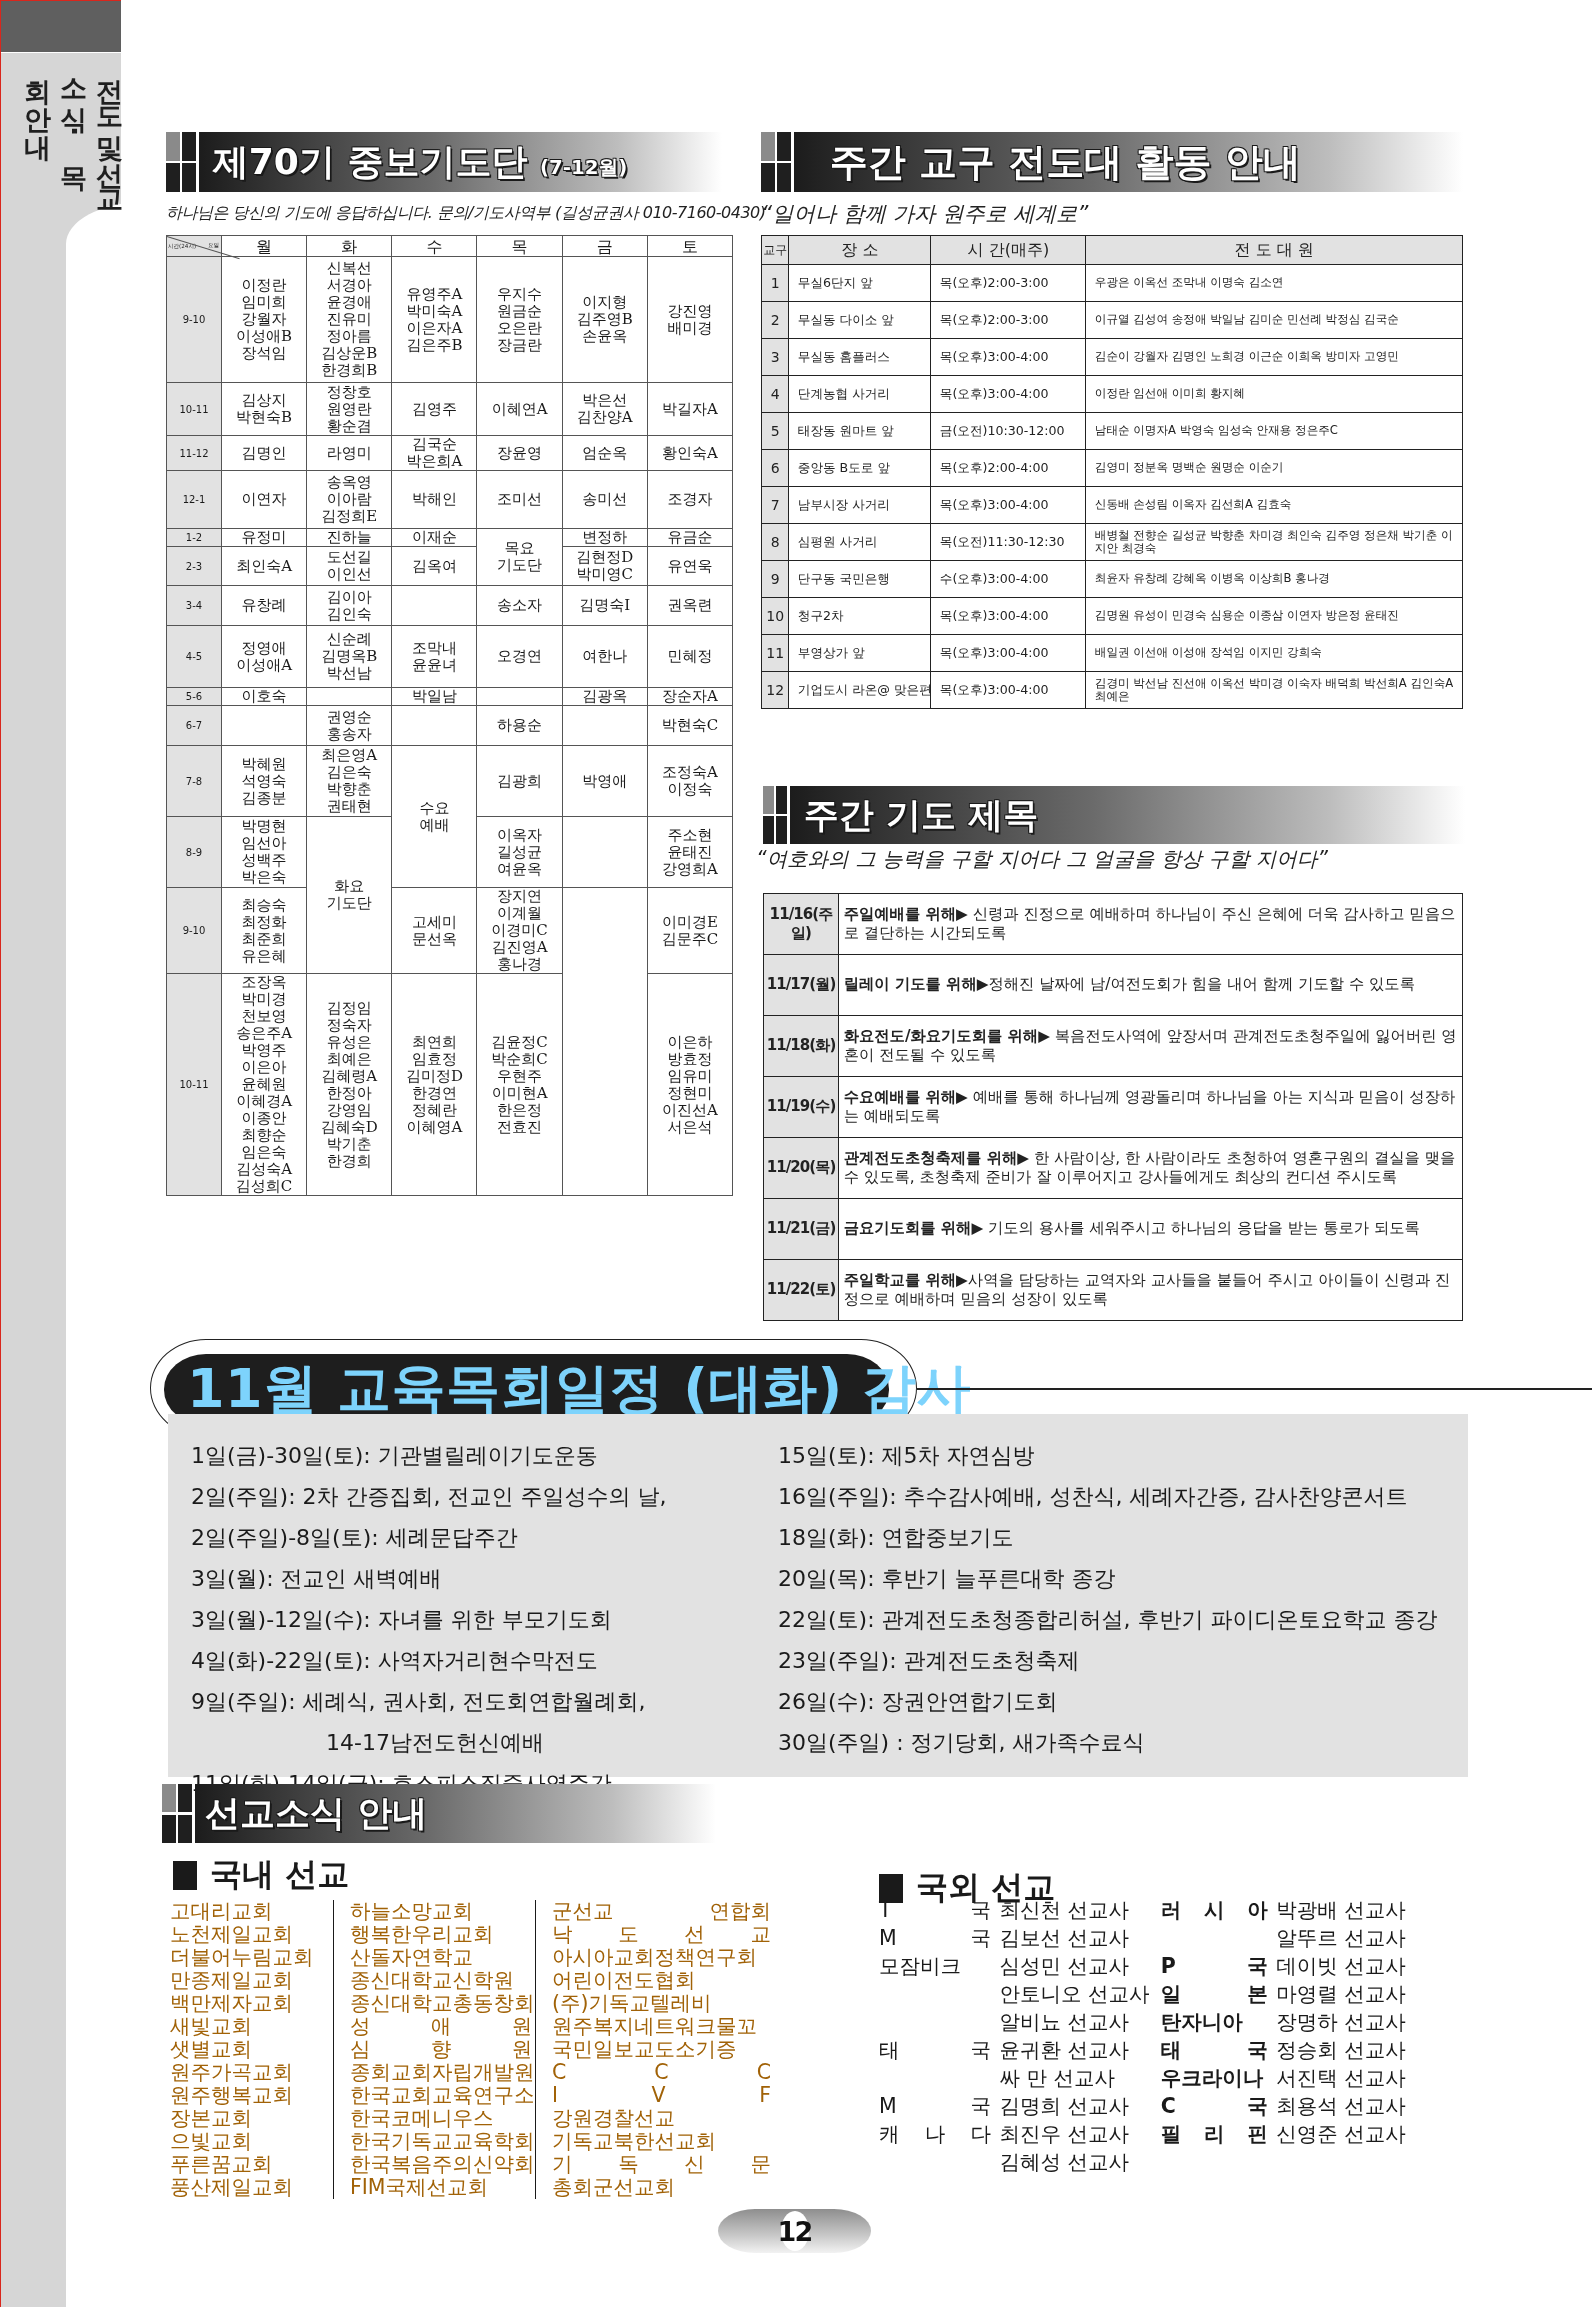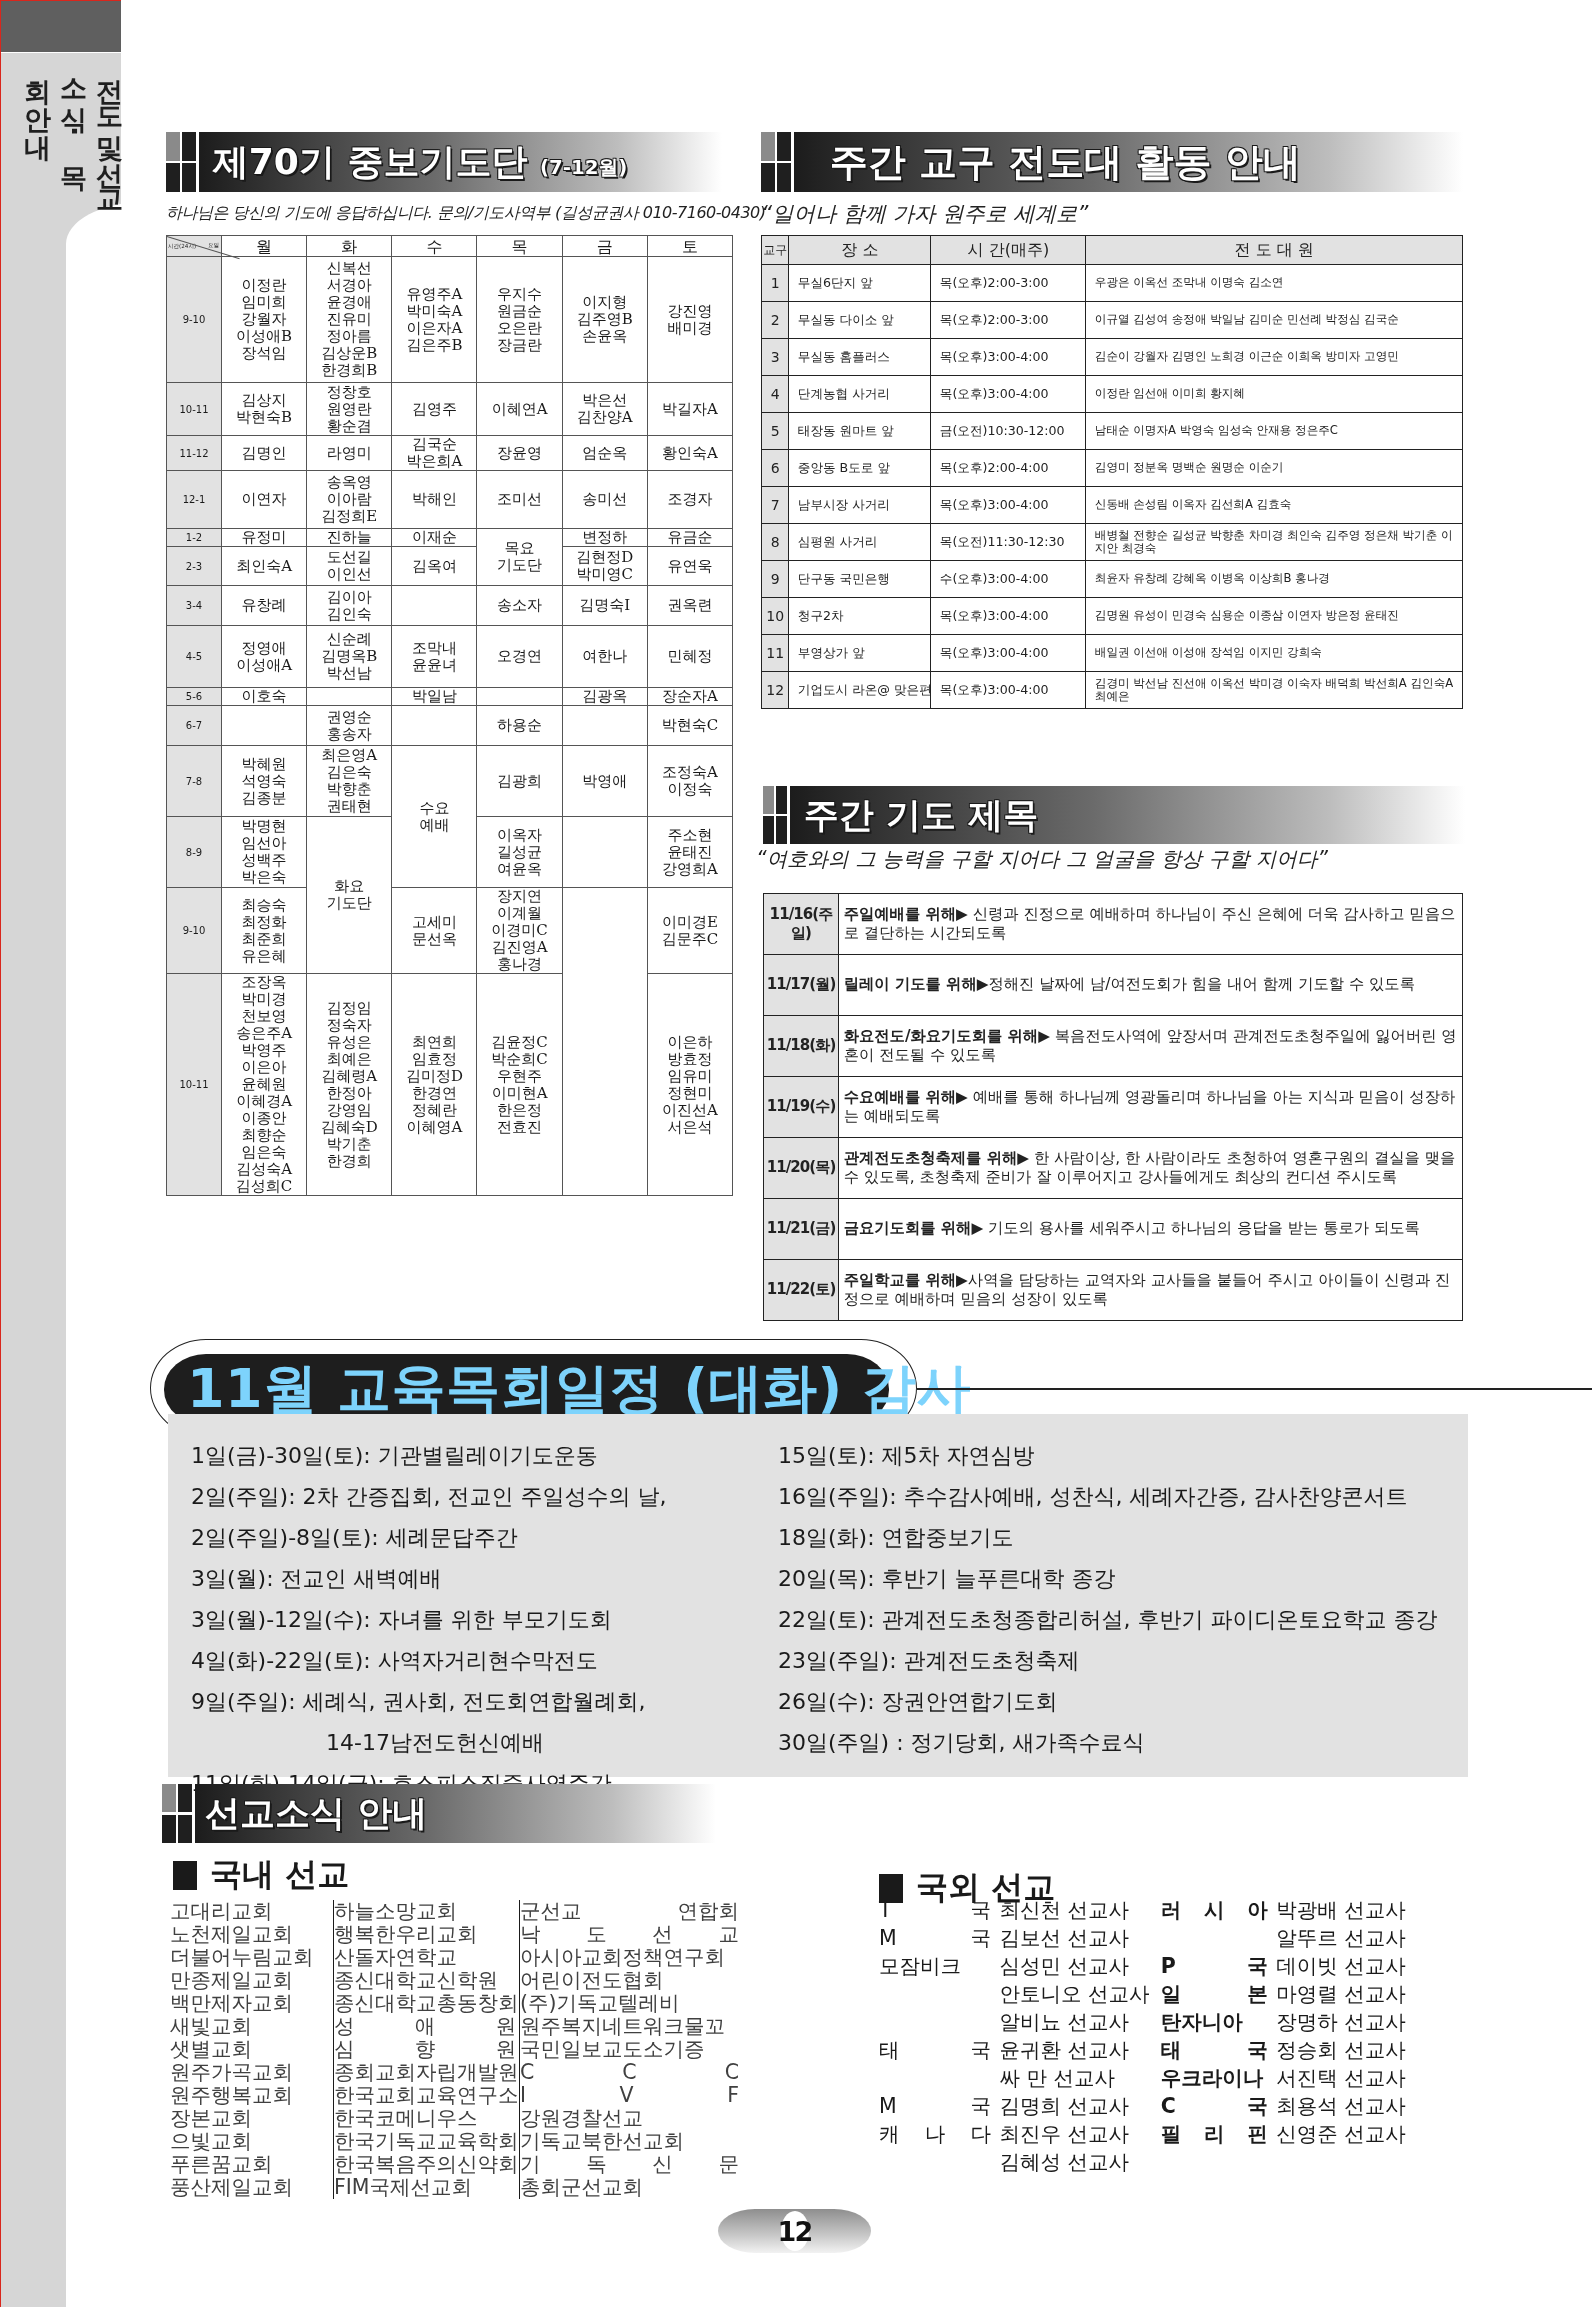--- a/index.html
+++ b/index.html
@@ -59,21 +59,21 @@
   .nov-banner-inner span { font-family: "DejaVu Sans", sans-serif; font-weight: bold; font-size: 54px; color: #7dd3fc; letter-spacing: 0.5px; white-space: nowrap; }
   .nov-line { position: absolute; left: 917px; top: 1388px; width: 676px; height: 1.9px; background: #222; }
   .nov-box { position: absolute; left: 168px; top: 1414px; width: 1300px; height: 363px; background: #e2e2e2; }
   .nov-col { position: absolute; top: 1435px; font-family: "DejaVu Sans", sans-serif; font-size: 22px; line-height: 41px; color: #1a1a1a; white-space: nowrap; }
   .nov-col .it { display: block; }
   .nov-col .indent { padding-left: 135px; }
 
   
   .mis-head { position: absolute; font-family: "DejaVu Sans", sans-serif; font-weight: bold; font-size: 32px; color: #1a1a1a; white-space: nowrap; display: flex; align-items: center; }
   .mis-head .sq { display: inline-block; width: 24px; height: 29px; background: #1a1a1a; margin-right: 13px; }
-  .dom-grid { position: absolute; left: 170px; top: 1900px; display: grid; grid-template-columns: 164px 186px 219px; column-gap: 0; font-family: "DejaVu Sans", sans-serif; font-size: 20.5px; line-height: 23px; color: #404040; }
+  .dom-grid { position: absolute; left: 170px; top: 1900px; display: grid; grid-template-columns: 164px 186px 219px; column-gap: 16px; font-family: "DejaVu Sans", sans-serif; font-size: 20.5px; line-height: 23px; color: #a16207; }
   .dom-grid .cell { text-align-last: justify; text-align: justify; white-space: nowrap; overflow: hidden; }
   .dom-grid .c1 { border-right: 1.4px solid #1a1a1a; padding-right: 2.8px; }
   .dom-grid .c2 { border-right: 1.4px solid #1a1a1a; padding-right: 2.8px; }
   .abr-grid { position: absolute; left: 879px; top: 1896px; display: grid; grid-template-columns: 112px 153px 107px 149px; column-gap: 8.4px; font-family: "DejaVu Sans", sans-serif; font-size: 20.5px; line-height: 28px; color: #1a1a1a; }
   .abr-grid .cty { text-align-last: justify; text-align: justify; white-space: nowrap; }
   .abr-grid .cty.b { font-weight: bold; }
   .abr-grid .nm { white-space: nowrap; }
 
   .page-num { position: absolute; left: 718px; top: 2209px; width: 153px; height: 44px; border-radius: 37px / 22px; background: linear-gradient(180deg, #8e8e8e 0%, #c8c8c8 60%, #f2f2f2 100%); display: flex; align-items: center; justify-content: center; }
   .page-num span { background: #fff; border-radius: 50%; width: 28px; height: 40px; display: flex; align-items: center; justify-content: center; font-family: "DejaVu Sans", sans-serif; font-weight: bold; font-size: 27px; color: #111; letter-spacing: -1.9px; }

